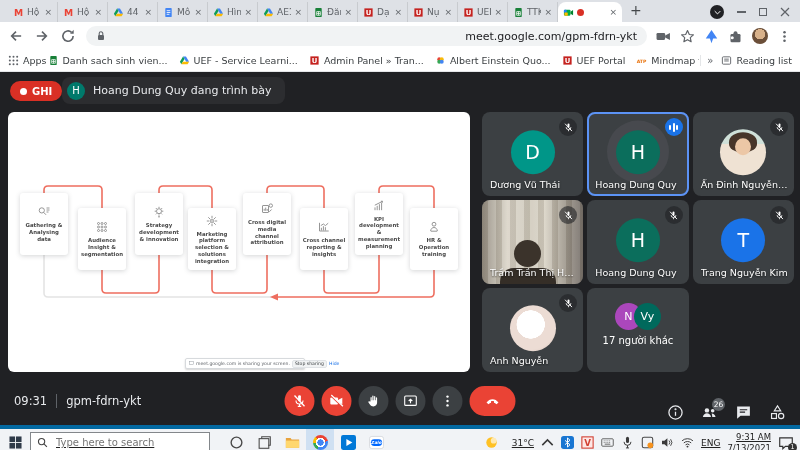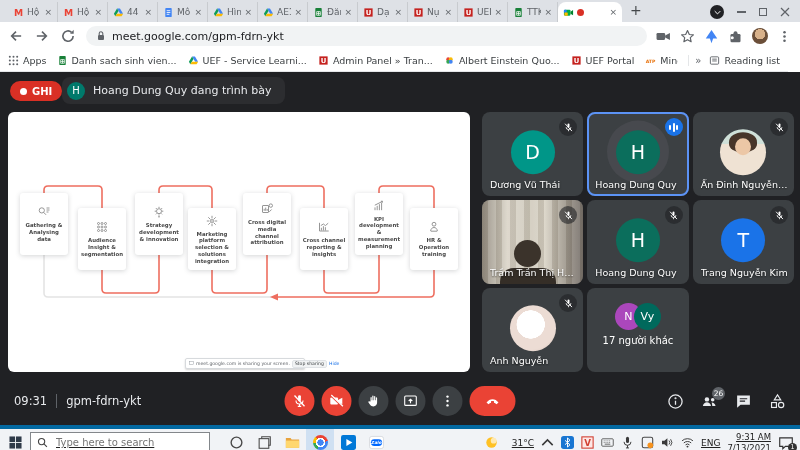--- a/index.html
+++ b/index.html
@@ -21,28 +21,28 @@
   .tabsearch{width:14px;height:14px;border-radius:50%;background:#202124;display:flex;align-items:center;justify-content:center;}
   .tabsearch svg{width:7px;height:5px;}
   .winmin{width:9px;height:1.4px;background:#5f6368;}
   .maxsq{width:8px;height:8px;border:1.3px solid #5f6368;box-sizing:border-box;display:block;}
   .winx{width:10px;height:10px;display:flex;}
   .winx svg{width:100%;height:100%;}
   
   .addr{position:absolute;top:22px;left:0;right:0;height:28px;background:#fff;display:flex;align-items:center;padding:0 8px;box-sizing:border-box;}
   .navic{width:16px;height:16px;margin-right:10px;display:flex;flex:none;}
   .navic svg{width:100%;height:100%;}
-  .urlbox{flex:1;height:20px;background:#f1f3f4;border-radius:10px;display:flex;align-items:center;gap:6px;padding:0 10px;font-size:11px;color:#202124;}
+  .urlbox{flex:1;height:20px;background:#f1f3f4;border-radius:10px;display:flex;align-items:center;gap:6px;padding:0 10px;font-size:11px;color:#202124;justify-content:space-between;}
   .addr-rt{display:flex;align-items:center;gap:9px;margin-left:9px;}
   .aicon{width:15px;height:15px;display:flex;}
   .aicon svg{width:100%;height:100%;}
   .avatar-s{width:16px;height:16px;border-radius:50%;background:radial-gradient(circle at 50% 38%,#d8b18a 0 40%,#6b4f39 41% 100%);}
   
-  .bkbar{position:absolute;top:50px;left:0;right:12px;height:22px;background:#fff;border-bottom:1px solid #e4e6e8;
-    display:flex;align-items:center;gap:10px;padding:0 8px;font-size:9.5px;color:#3c4043;box-sizing:border-box;overflow:hidden;}
+  .bkbar{position:absolute;top:50px;left:0;right:0;height:22px;background:#fff;border-bottom:1px solid #e4e6e8;
+    display:flex;align-items:center;gap:1px;padding:0 8px;font-size:9.5px;color:#3c4043;box-sizing:border-box;overflow:hidden;}
   .bm{display:flex;align-items:center;gap:4px;white-space:nowrap;}
   .bm .tic{width:11px;height:11px;}
   .bk-rt{margin-left:auto;display:flex;align-items:center;gap:8px;padding-left:6px;border-left:1px solid #e4e6e8;}
   .chev{color:#5f6368;font-size:10px;}
   
   .meet{position:absolute;top:72px;left:0;right:0;height:353px;background:#202124;}
   .recpill{position:absolute;left:10px;top:9px;height:20px;background:#d93025;border-radius:10px;display:flex;align-items:center;gap:5px;padding:0 10px;color:#fff;font-size:10px;font-weight:bold;}
   .recpill .dot{width:7px;height:7px;border-radius:50%;background:#fff;}
   .chip{position:absolute;left:62px;top:5px;height:27px;background:#2c2d30;border-radius:8px;display:flex;align-items:center;gap:8px;padding:0 14px 0 5px;color:#e8eaed;font-size:11px;}
   .chipav{width:18px;height:18px;border-radius:50%;background:#00796b;color:#fff;font-size:10px;display:flex;align-items:center;justify-content:center;}
@@ -93,21 +93,21 @@
   
   .mbar{position:absolute;left:0;right:0;bottom:4px;height:40px;}
   .mleft{position:absolute;left:14px;top:0;height:40px;display:flex;align-items:center;gap:9px;color:#e8eaed;font-size:11.5px;}
   .vdiv{width:1px;height:14px;background:#5f6368;}
   .mcenter{position:absolute;left:50%;top:5px;transform:translateX(-50%);display:flex;align-items:center;gap:7px;}
   .cbtn{width:30px;height:30px;border-radius:50%;display:flex;align-items:center;justify-content:center;}
   .cbtn svg{width:16px;height:16px;}
   .cbtn.danger{background:#ea4335;}
   .cbtn.dark{background:#3c4043;}
   .cbtn.danger-pill{width:46px;border-radius:15px;background:#ea4335;}
-  .mright{position:absolute;right:14px;top:0;height:40px;display:flex;align-items:center;gap:17px;}
+  .mright{position:absolute;right:14px;top:0;height:40px;display:flex;align-items:flex-end;gap:17px;}
   .sbtn{position:relative;width:17px;height:17px;display:flex;}
   .sbtn svg{width:100%;height:100%;}
   .badge{position:absolute;top:-6px;right:-7px;width:13px;height:13px;border-radius:50%;background:#5f6368;color:#fff;font-size:7.5px;display:flex;align-items:center;justify-content:center;}
   
   .taskbar{position:absolute;top:425px;left:0;right:0;height:31px;background:#f1f3f6;border-top:4px solid #0369a1;
     display:flex;align-items:center;box-sizing:border-box;font-size:9px;color:#222;text-decoration:underline;}
   .start{width:30px;height:100%;display:flex;align-items:center;justify-content:center;}
   .start svg{width:13px;height:13px;}
   .searchbox{width:180px;height:21px;background:#fff;border:1px solid #83878b;display:flex;align-items:center;gap:6px;padding:0 6px;box-sizing:border-box;}
   .searchbox input{border:none;outline:none;font-size:10px;color:#333;width:140px;font-family:inherit;background:transparent;}

